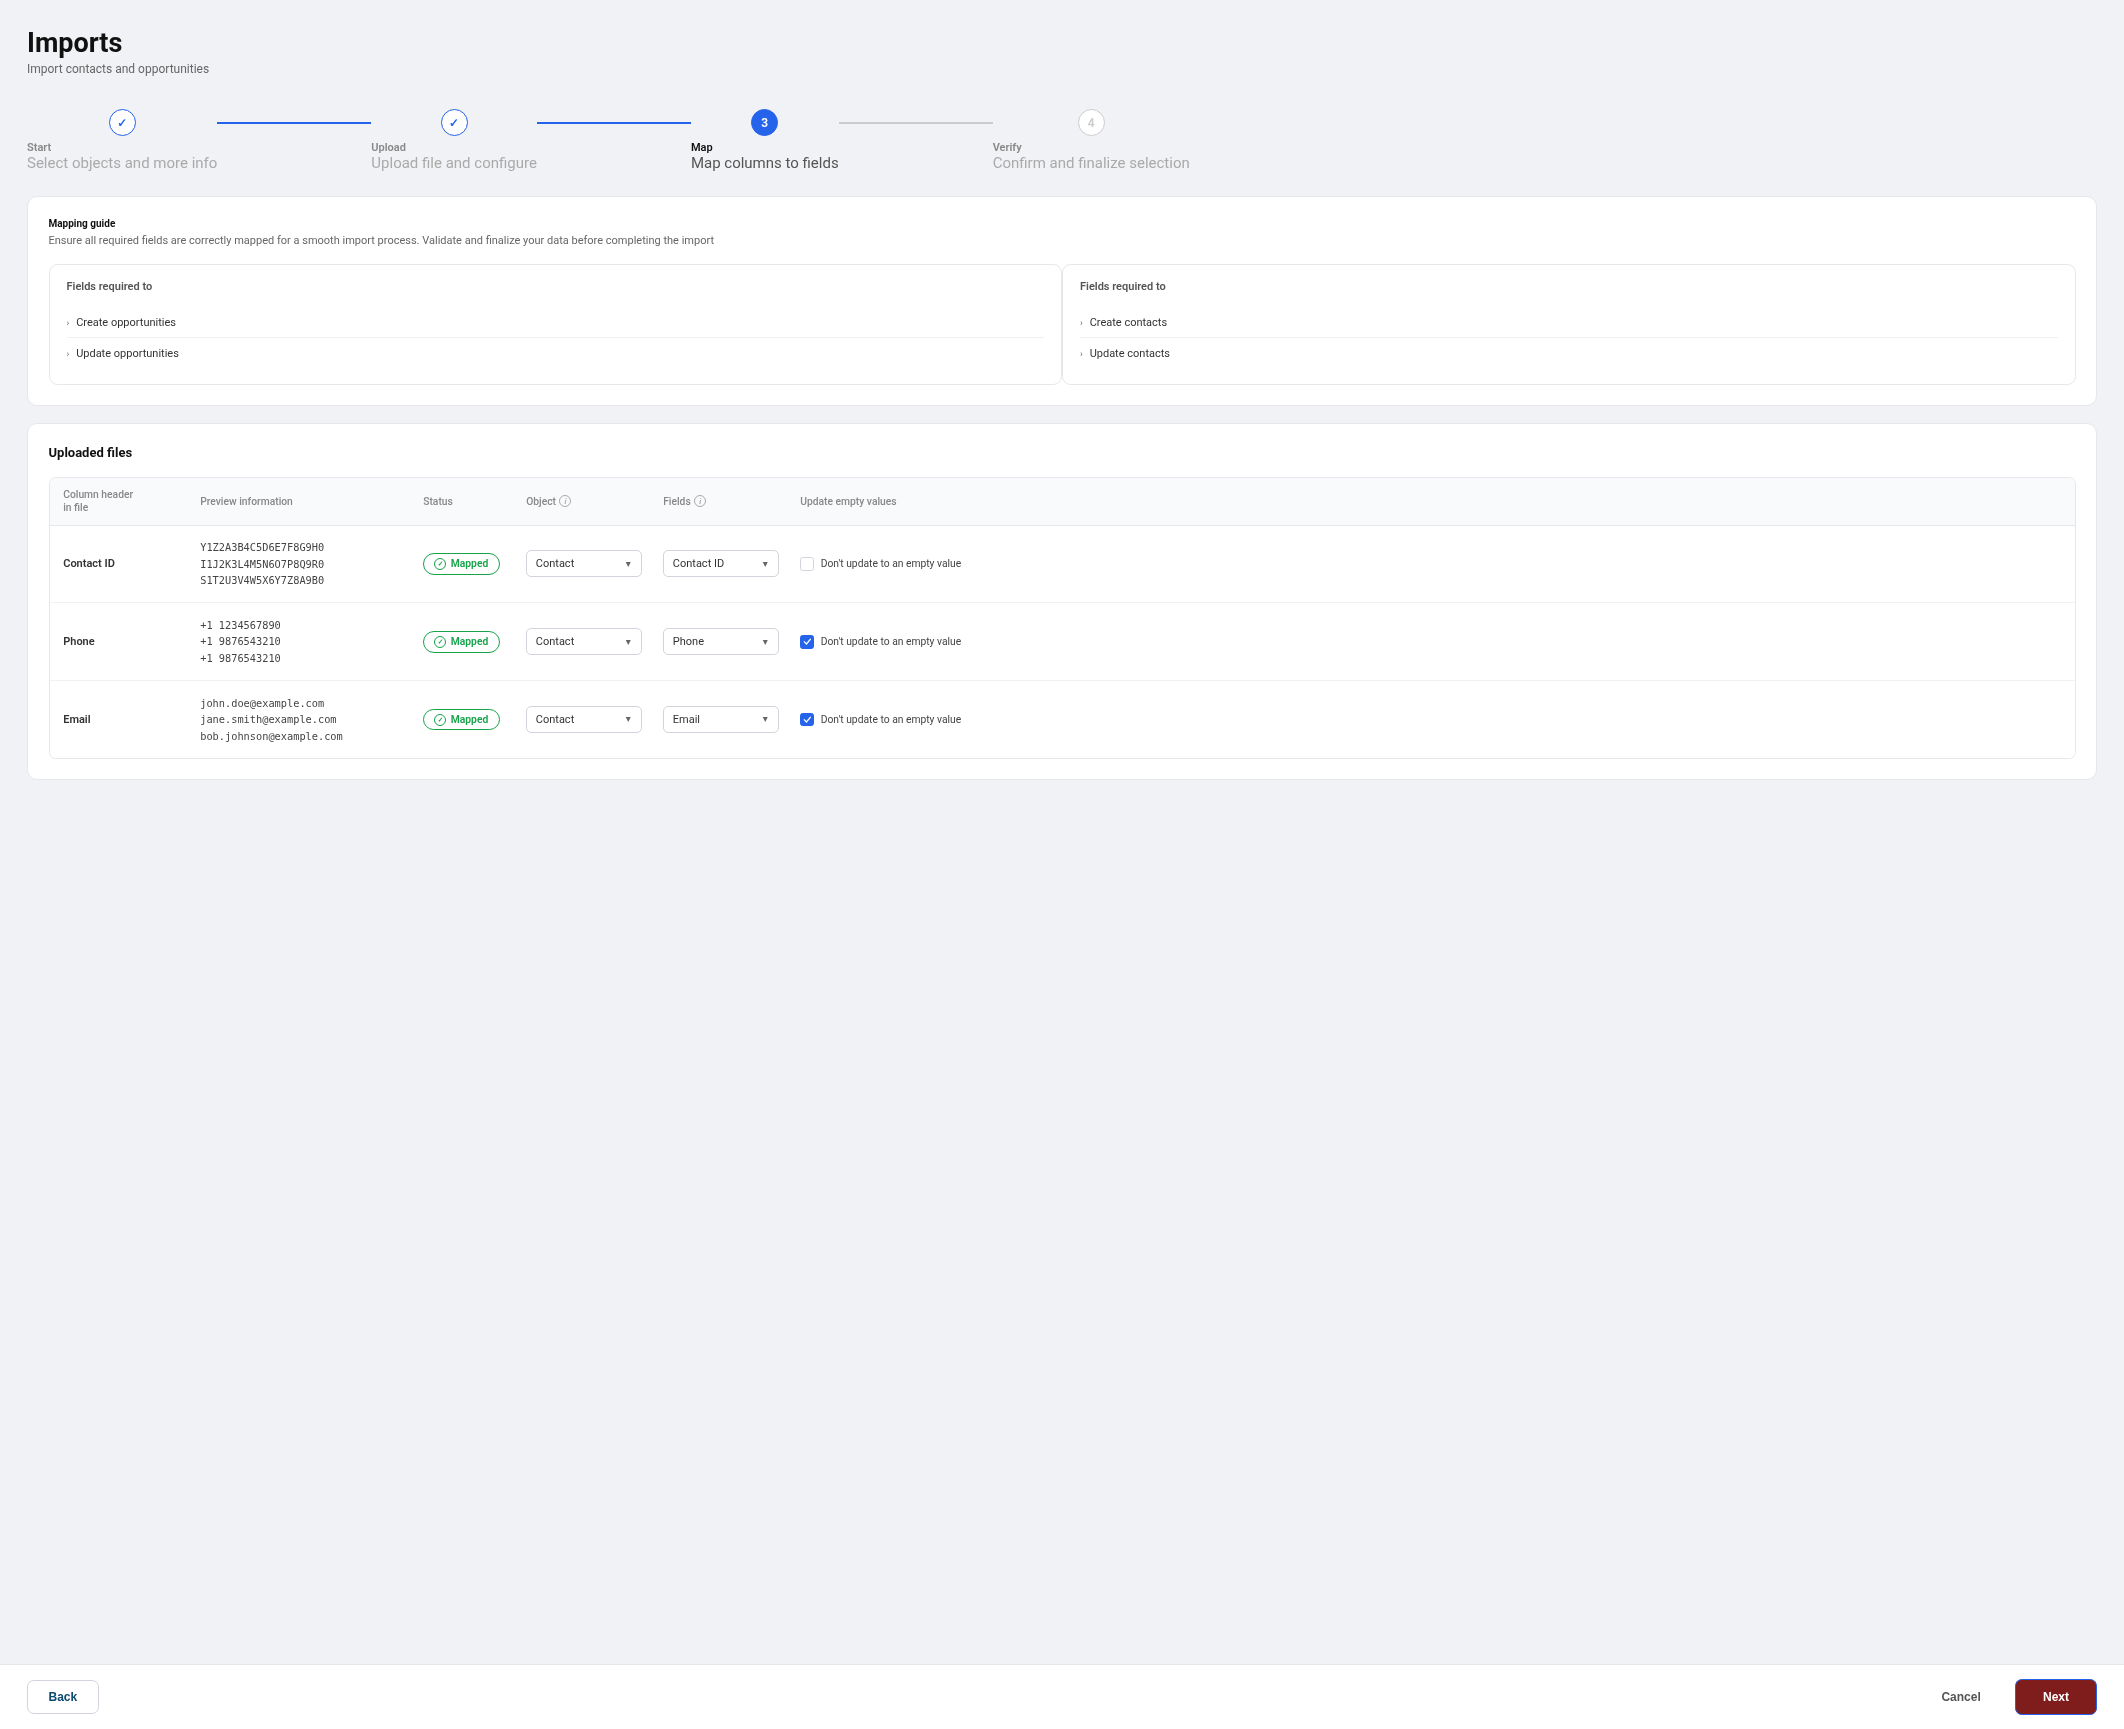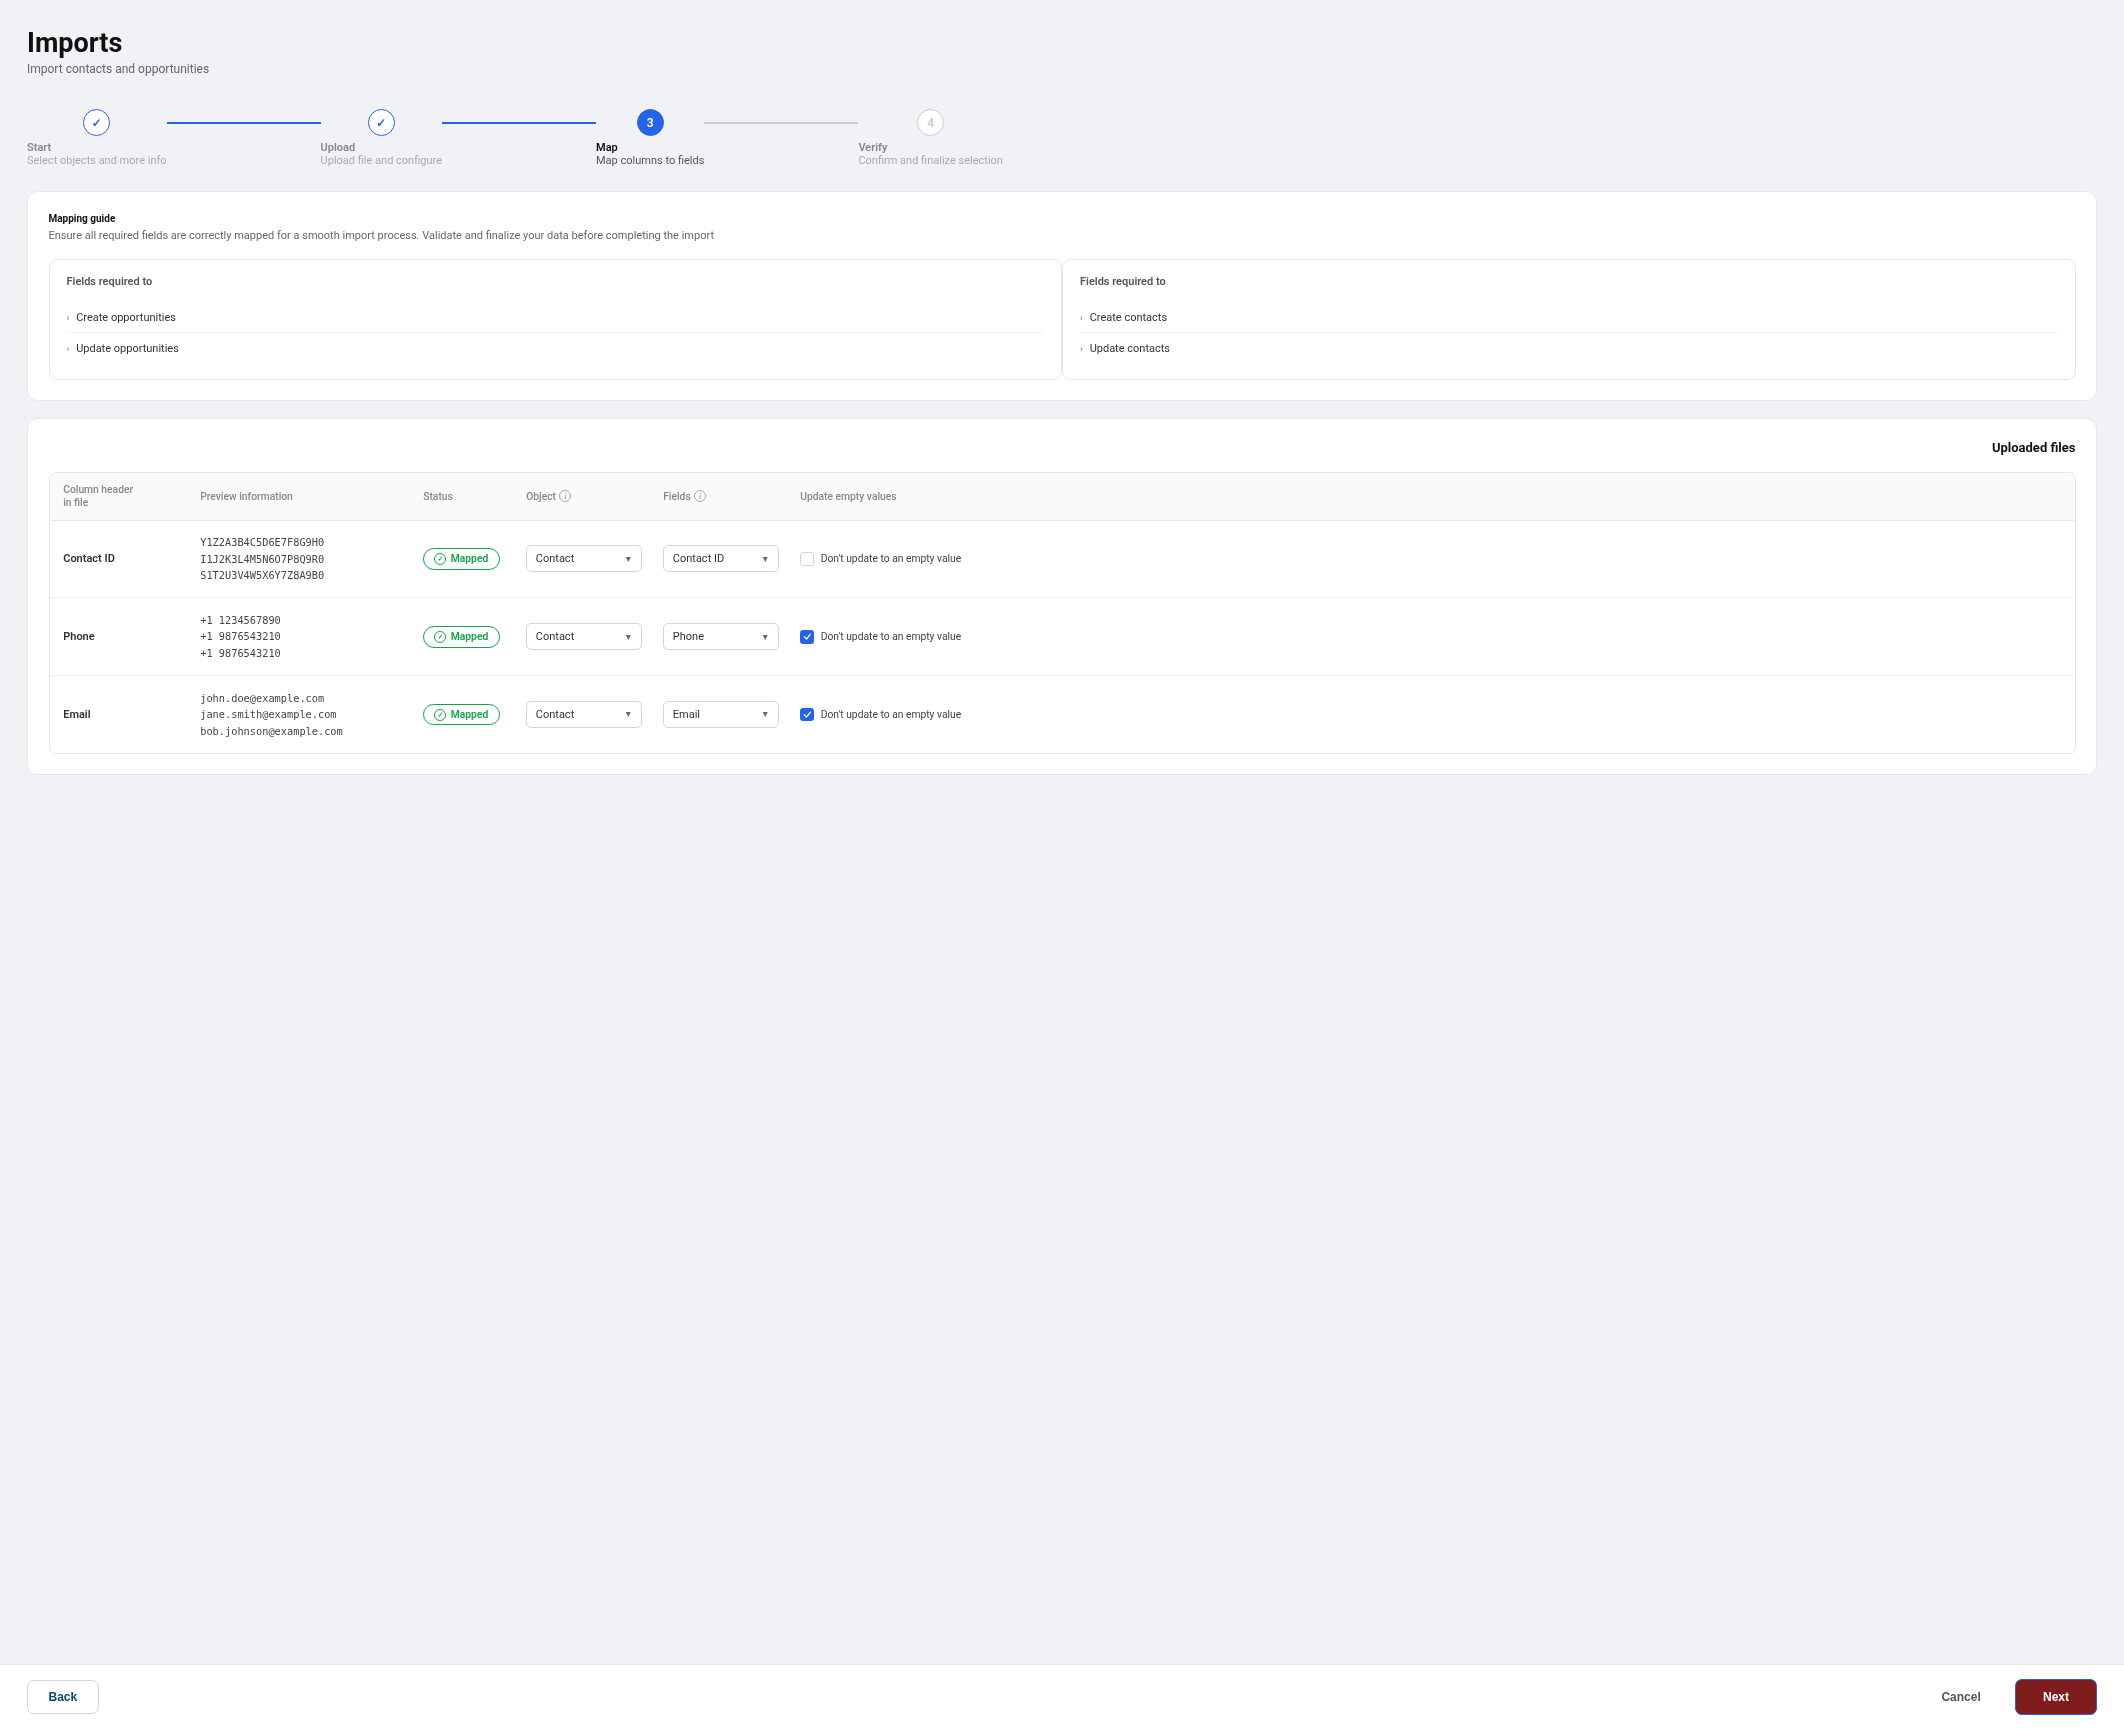--- a/index.html
+++ b/index.html
@@ -48,21 +48,21 @@
     }
     .step-name {
       font-size: 11px;
       font-weight: 600;
       color: #888;
     }
     .step-name.active {
       color: #111;
     }
     .step-desc {
-      font-size: 11px;
+      font-size: 15px;
       color: #aaa;
     }
     .step-desc.active {
       color: #555;
     }
 
     
     .card {
       background: #fff;
       border-radius: 10.3px;
@@ -116,21 +116,20 @@
       font-size: 9.4px;
       color: #666;
     }
 
     
     .section-title {
       font-size: 13px;
       font-weight: 700;
       color: #111;
       margin-bottom: 17px;
-      text-align: right;
     }
 
     .table-container {
       border: 0.9px solid #e5e7eb;
       border-radius: 6.8px;
       overflow: hidden;
     }
     .table-header {
       display: grid;
       grid-template-columns: 137px 223px 103px 137px 137px 188px;

